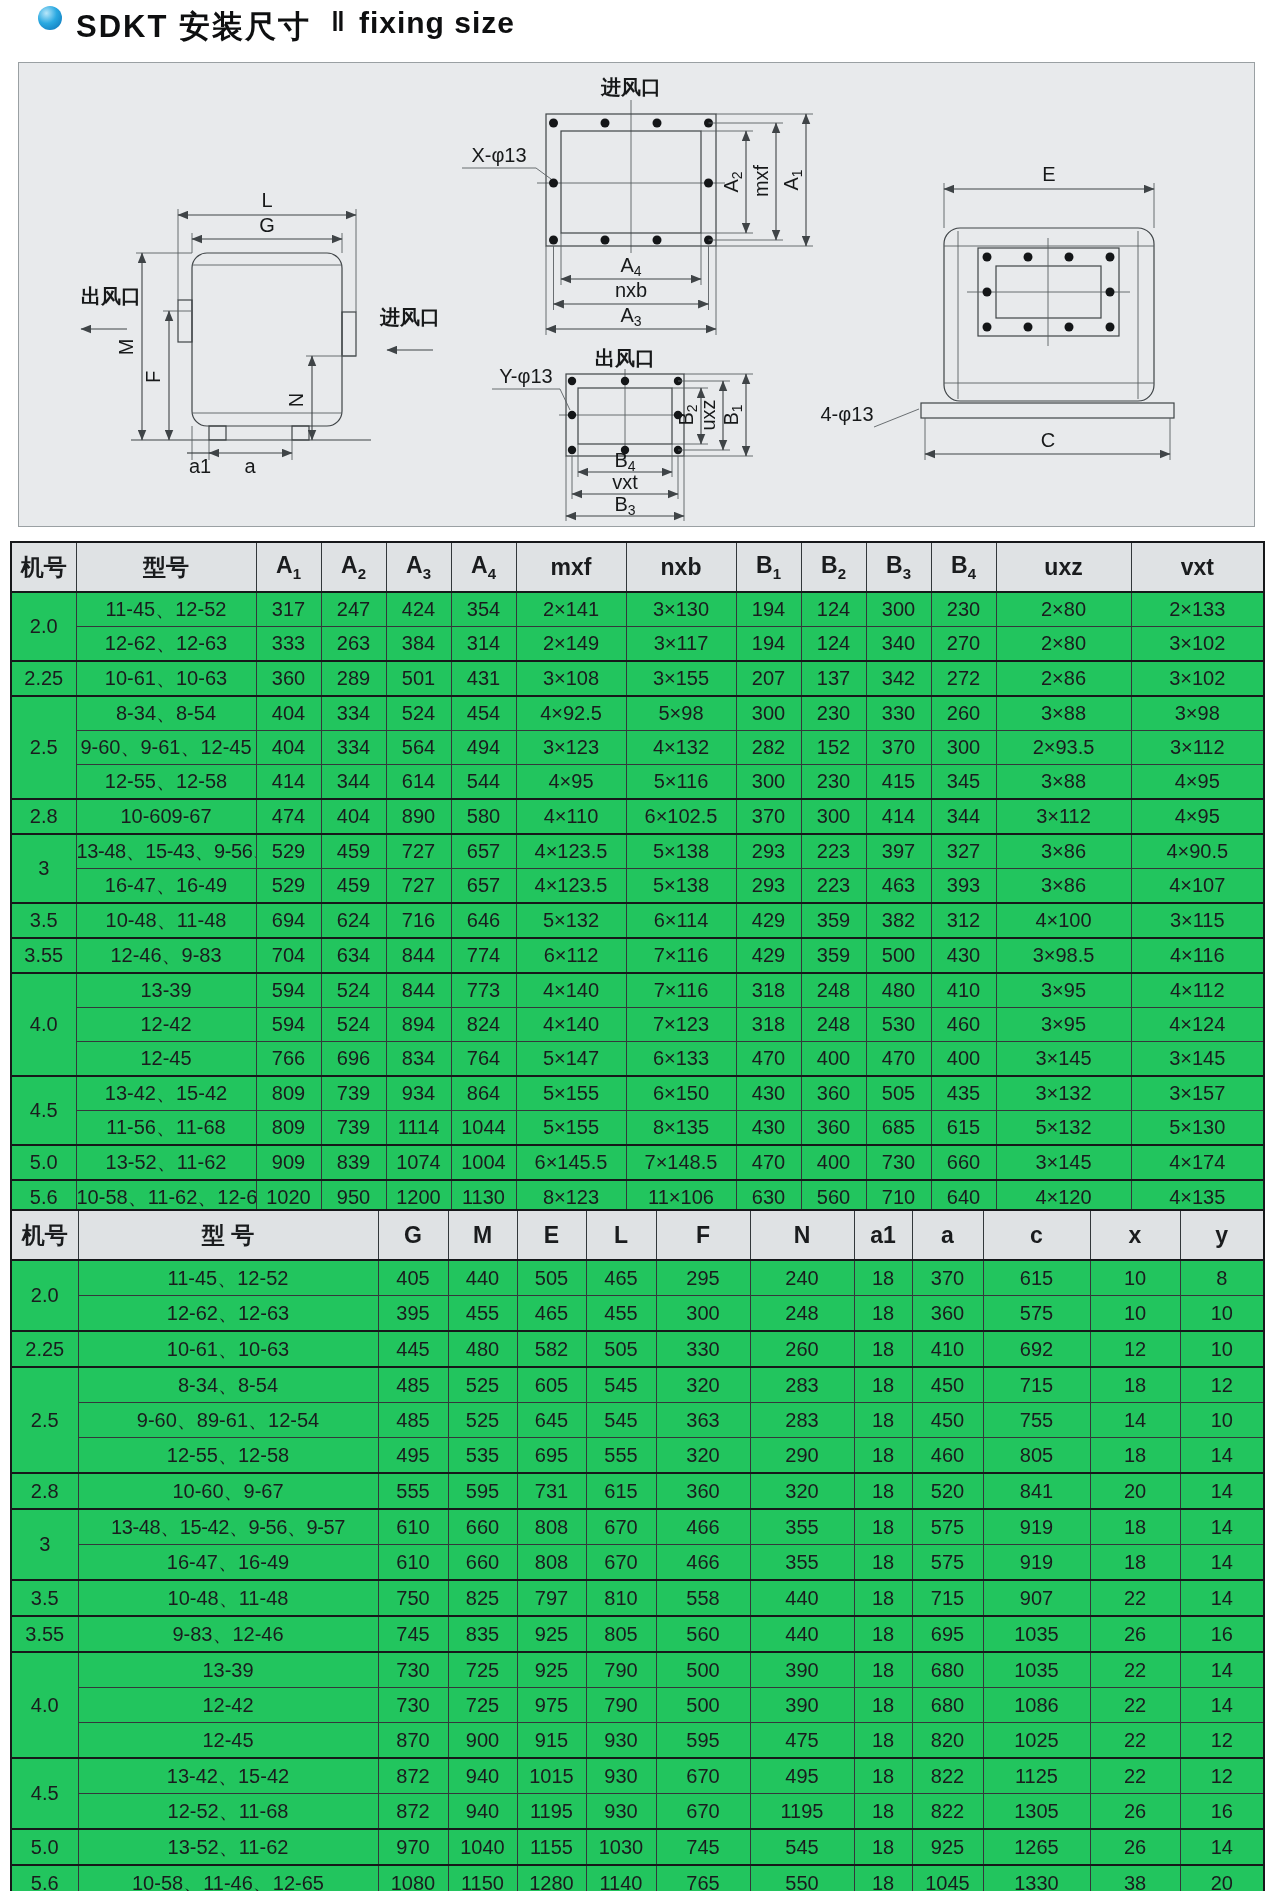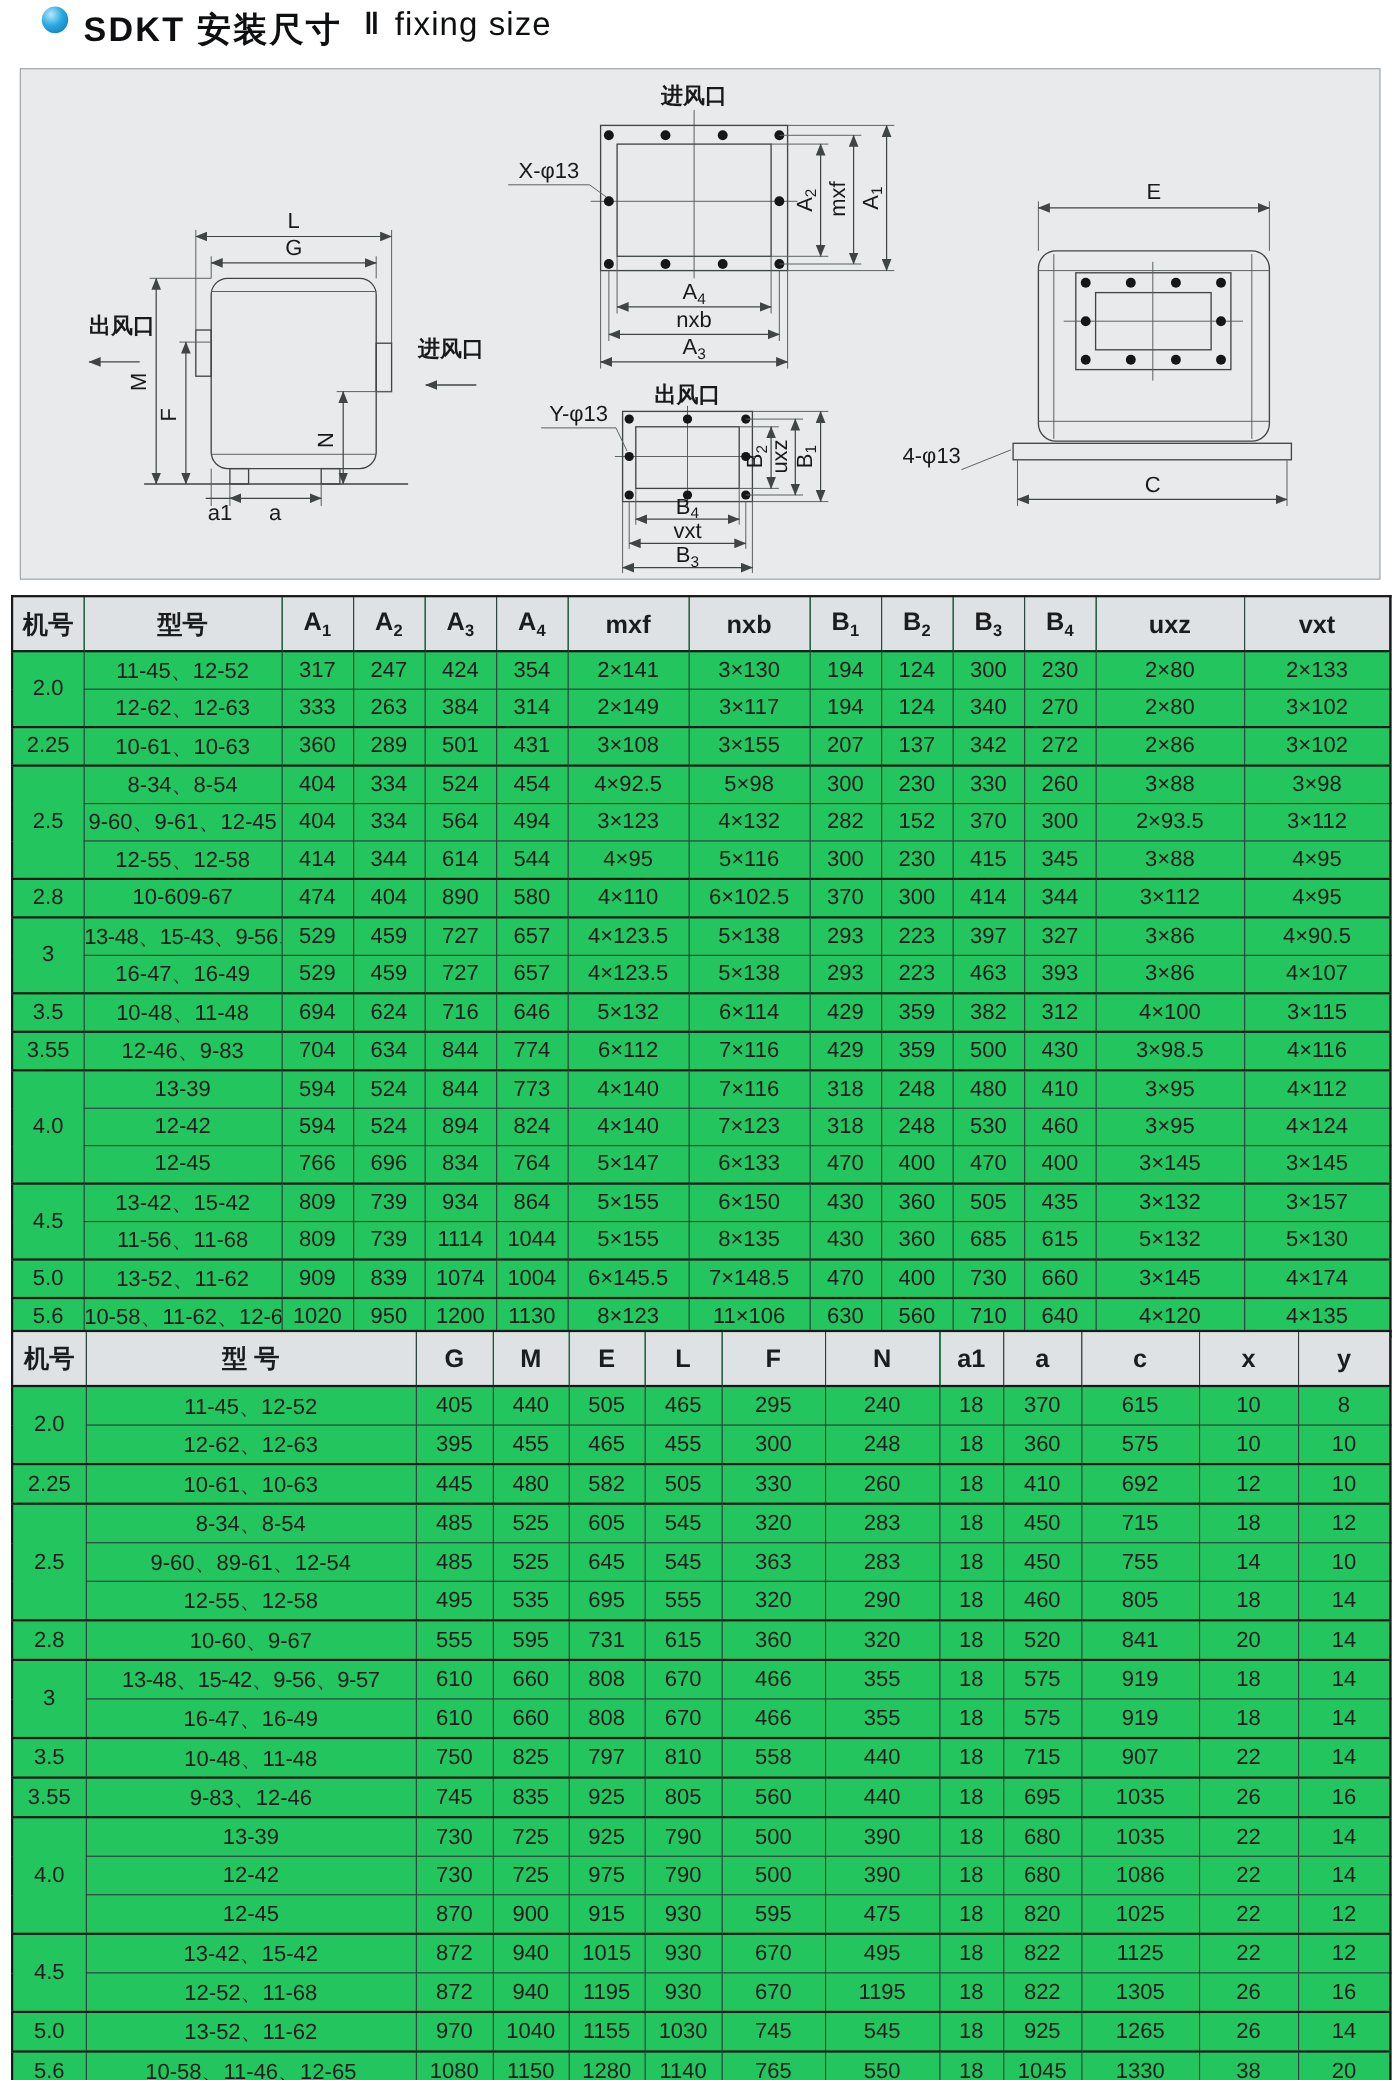--- a/index.html
+++ b/index.html
@@ -7,21 +7,21 @@
     width:1273px;height:1891px;position:relative;background:#ffffff;
     font-family:"Liberation Sans", sans-serif;color:#17191b;
   }
   
   .title-row{position:absolute;left:38px;top:6px;display:flex;align-items:flex-start;}
   .bullet{width:24px;height:24px;border-radius:50%;
     background:radial-gradient(circle at 35% 30%, #b8e7fa 0%, #2aa9e1 45%, #0a6fb4 100%);
     margin-right:14px;flex:0 0 auto;}
   .title-zh{font-size:31px;font-weight:bold;letter-spacing:2px;color:#0e0f10;}
   .title-sep{font-size:28px;font-weight:bold;margin:0 14px 0 20px;color:#0e0f10;}
-  .title-en{font-size:30px;font-weight:normal;letter-spacing:1px;color:#0e0f10;}
+  .title-en{font-size:30px;font-weight:bold;letter-spacing:1px;color:#0e0f10;}
   
   .panel{position:absolute;left:18px;top:62px;width:1237px;height:465px;
     background:#e8eaec;border:1px solid #9aa0a3;box-sizing:border-box;}
   svg .ln{stroke:#3f4447;stroke-width:1.2;fill:none;}
   svg .thin{stroke:#5a6063;stroke-width:0.9;fill:none;}
   svg .dim{stroke:#3f4447;stroke-width:1.1;fill:none;
     marker-start:url(#ar);marker-end:url(#ar);}
   svg .dirA{stroke:#3f4447;stroke-width:1.2;fill:none;marker-start:url(#ar);}
   svg .lbl{font-size:20px;fill:#17191a;font-family:"Liberation Sans",sans-serif;}
   svg .zh{font-size:20px;font-weight:bold;}

